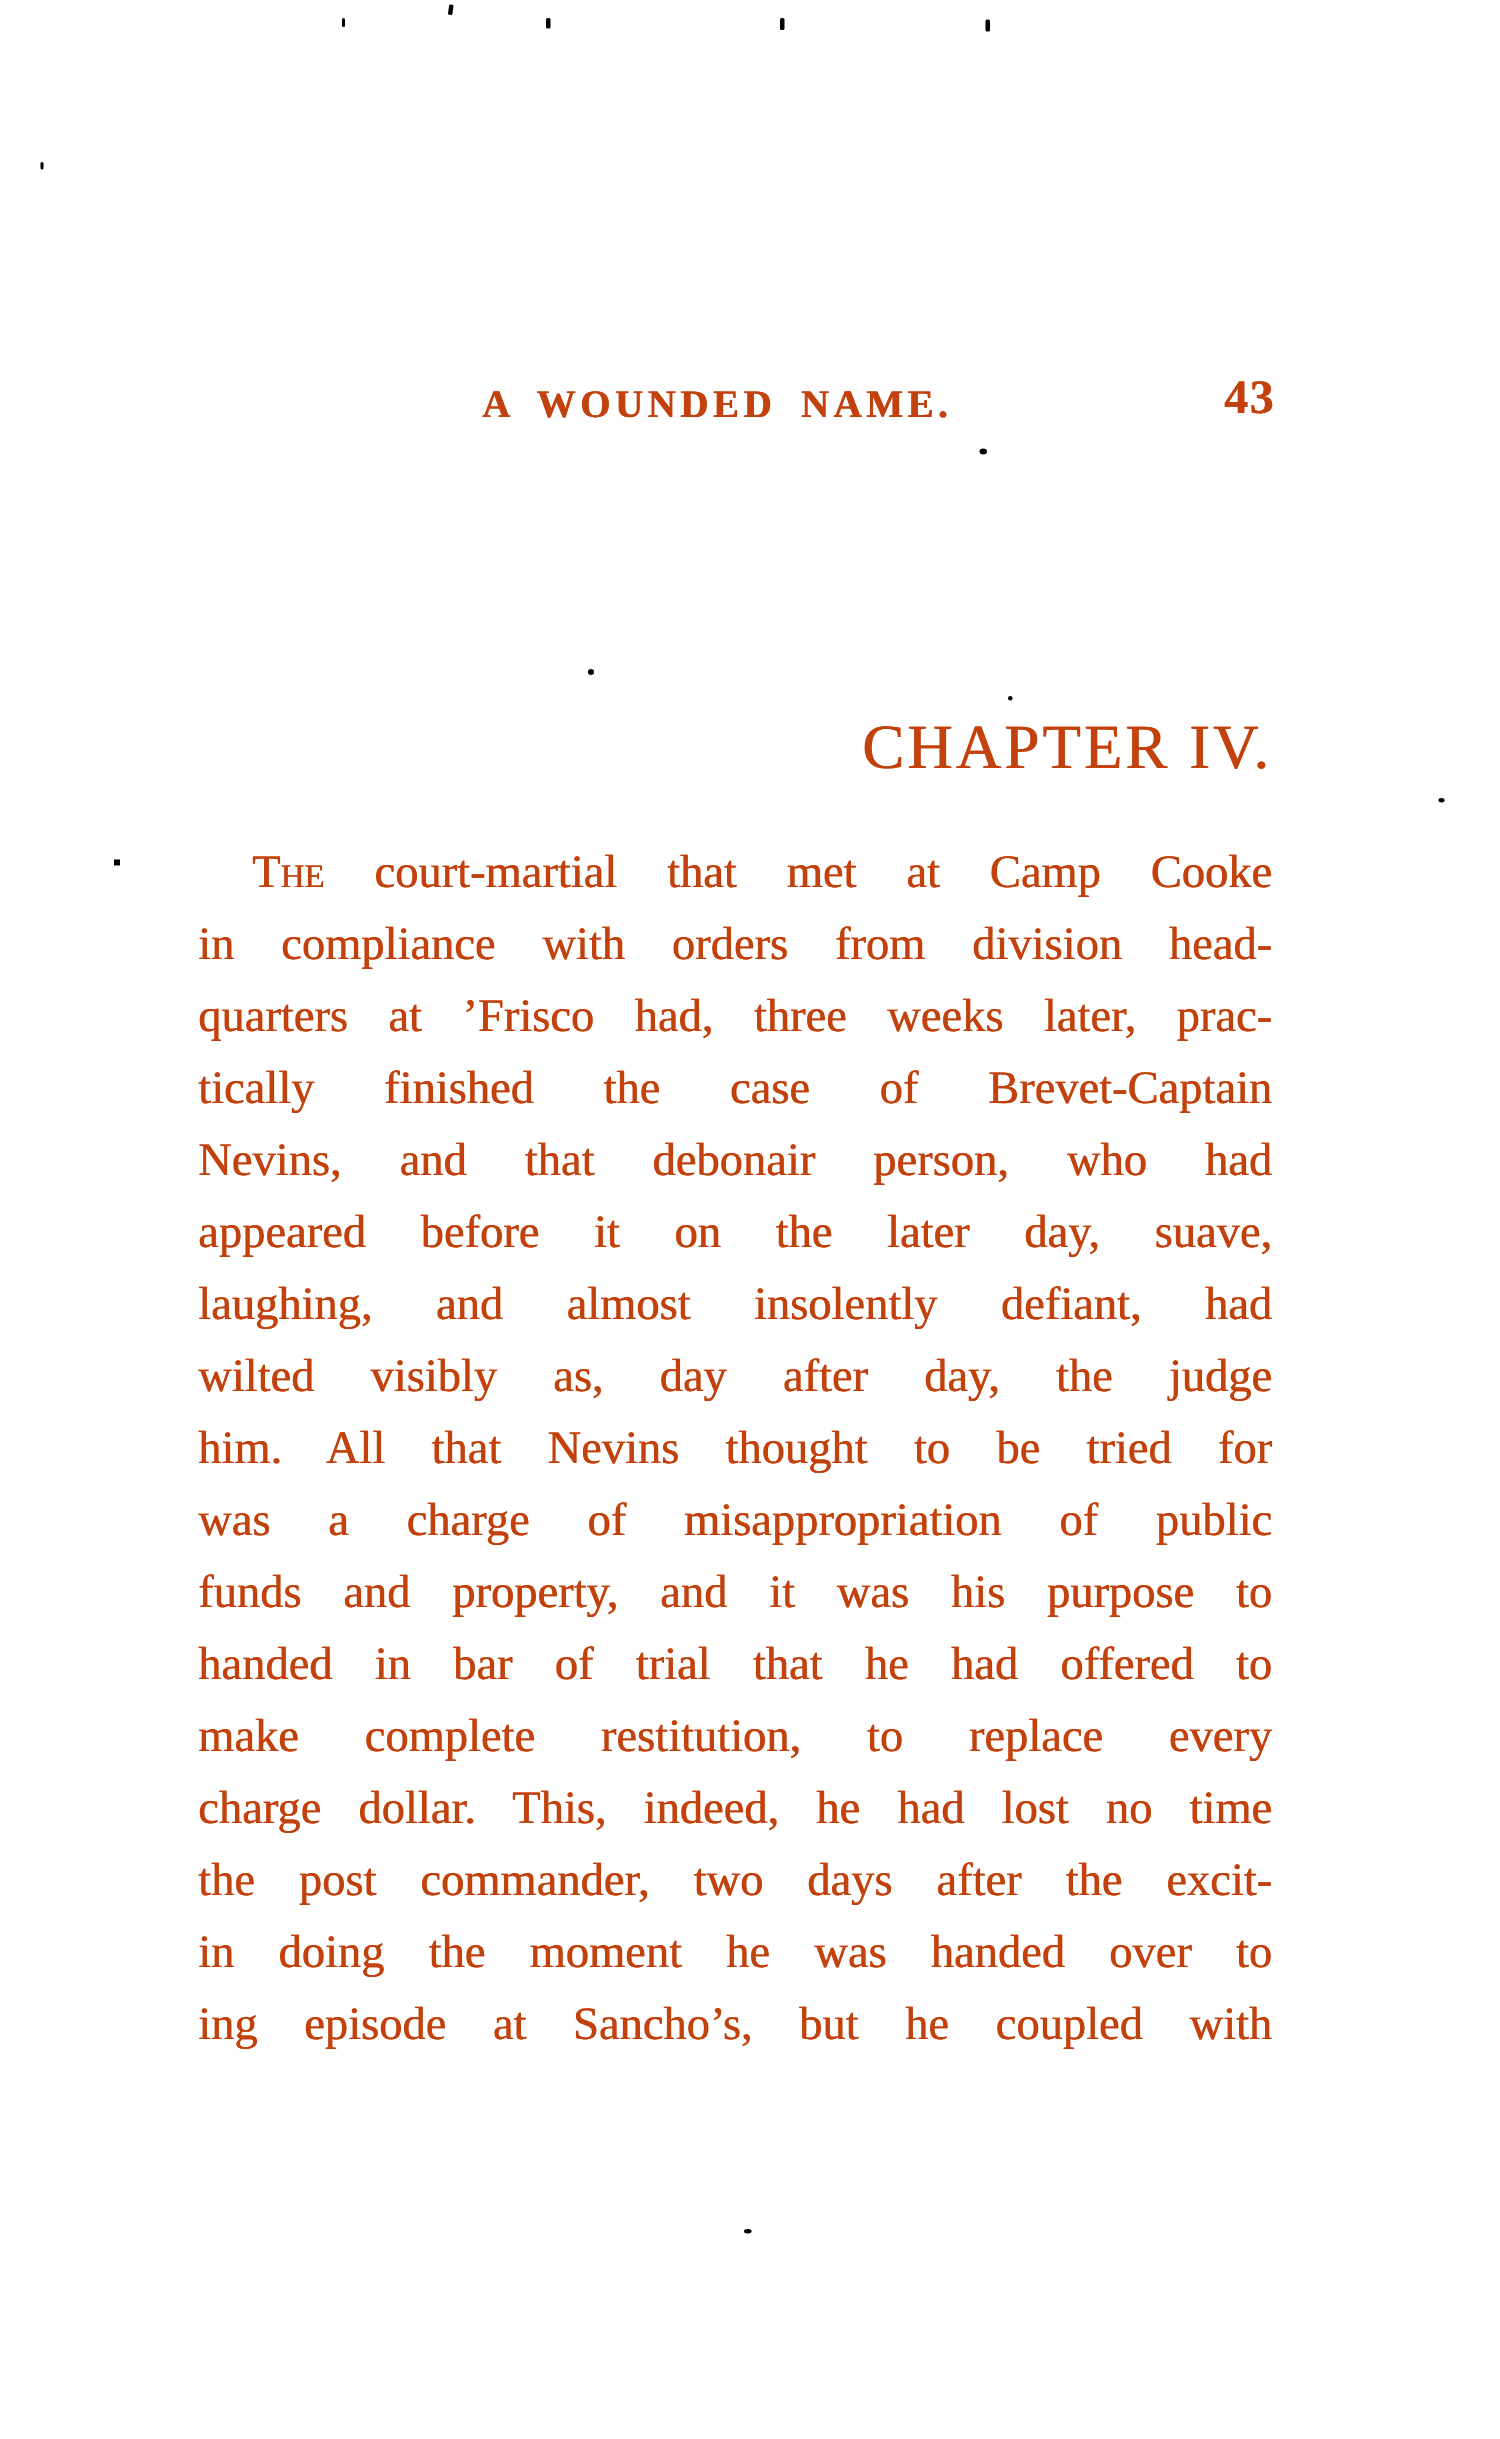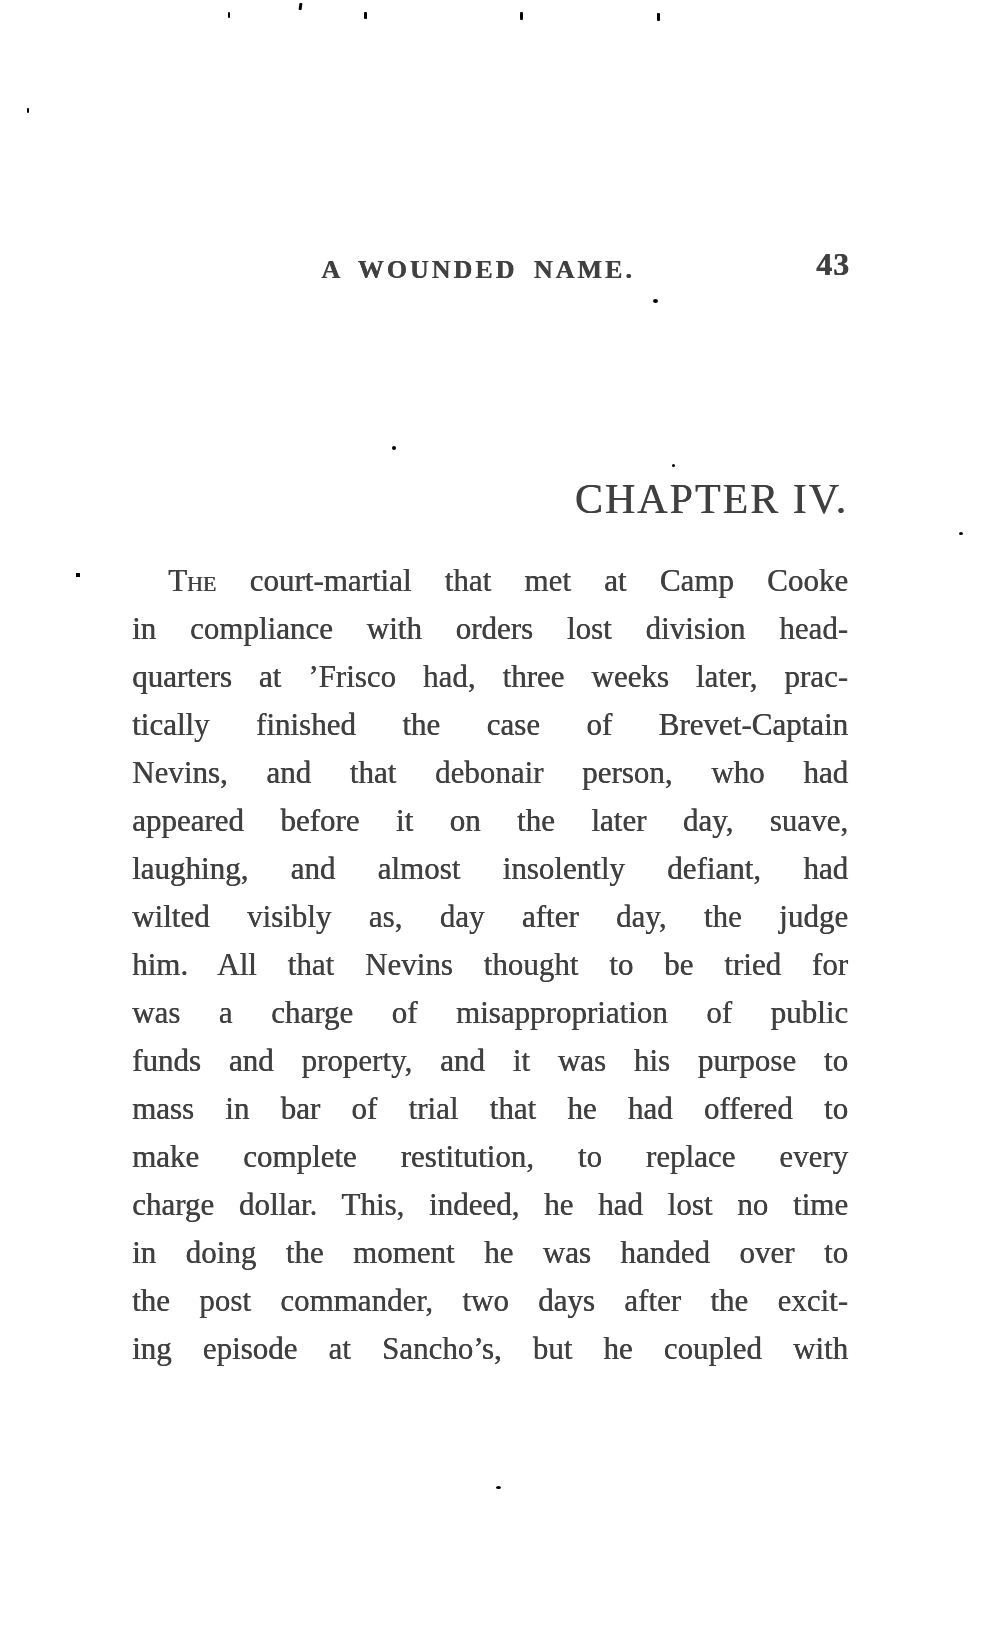--- a/index.html
+++ b/index.html
@@ -5,21 +5,21 @@
   html, body {
     margin: 0;
     padding: 0;
     background: #ffffff;
   }
   .page {
     position: relative;
     width: 1000px;
     height: 1626px;
     background: #ffffff;
-    color: #404040;
+    color: #c2410c;
     font-family: "Liberation Serif", serif;
     overflow: hidden;
     
     text-shadow: 0.4px 0.3px 0 currentColor;
   }
 
   
   .running-title {
     position: absolute;
     top: 255px;
@@ -88,35 +88,35 @@
 
 <div class="page">
 
   <div class="running-title">A WOUNDED NAME.</div>
   <div class="page-number">43</div>
 
   <div class="chapter-heading">CHAPTER IV.</div>
 
   <div class="paragraph">
     <div class="line indent"><span class="lead">The</span> <span>court-martial that met at Camp Cooke</span></div>
-    <div class="line">in compliance with orders lost division head-</div>
+    <div class="line">in compliance with orders from division head-</div>
     <div class="line">quarters at ’Frisco had, three weeks later, prac-</div>
     <div class="line">tically finished the case of Brevet-Captain</div>
     <div class="line">Nevins, and that debonair person, who had</div>
     <div class="line">appeared before it on the later day, suave,</div>
     <div class="line">laughing, and almost insolently defiant, had</div>
     <div class="line">wilted visibly as, day after day, the judge</div>
     <div class="line">him. All that Nevins thought to be tried for</div>
     <div class="line">was a charge of misappropriation of public</div>
     <div class="line">funds and property, and it was his purpose to</div>
-    <div class="line">mass in bar of trial that he had offered to</div>
+    <div class="line">handed in bar of trial that he had offered to</div>
     <div class="line">make complete restitution, to replace every</div>
     <div class="line">charge dollar. This, indeed, he had lost no time</div>
+    <div class="line">the post commander, two days after the excit-</div>
     <div class="line">in doing the moment he was handed over to</div>
-    <div class="line">the post commander, two days after the excit-</div>
     <div class="line">ing episode at Sancho’s, but he coupled with</div>
   </div>
 
   <div class="speck tick" style="left:299px; top:3px;  width:3px; height:7px; transform:rotate(8deg);"></div>
   <div class="speck tick" style="left:228px; top:12px; width:2px; height:6px;"></div>
   <div class="speck tick" style="left:364px; top:12px; width:3px; height:7px;"></div>
   <div class="speck tick" style="left:520px; top:12px; width:3px; height:8px;"></div>
   <div class="speck tick" style="left:657px; top:13px; width:3px; height:8px;"></div>
   <div class="speck tick" style="left:27px;  top:108px; width:2px; height:5px;"></div>
   <div class="speck dot" style="left:653px; top:299px; width:5px; height:4px;"></div>

